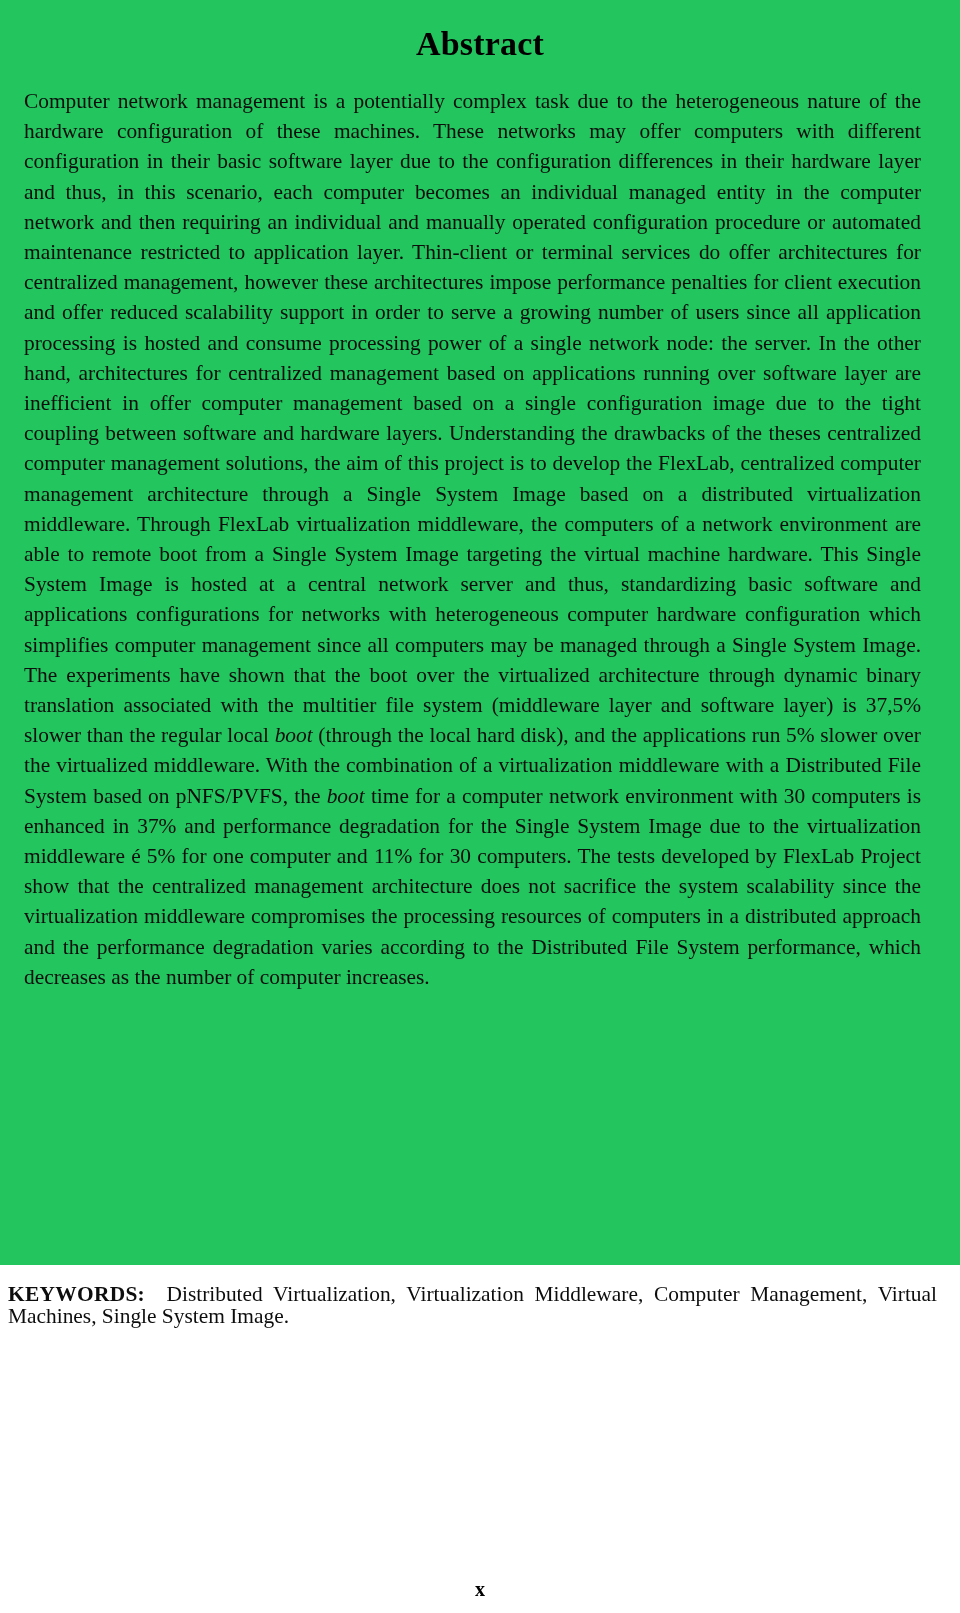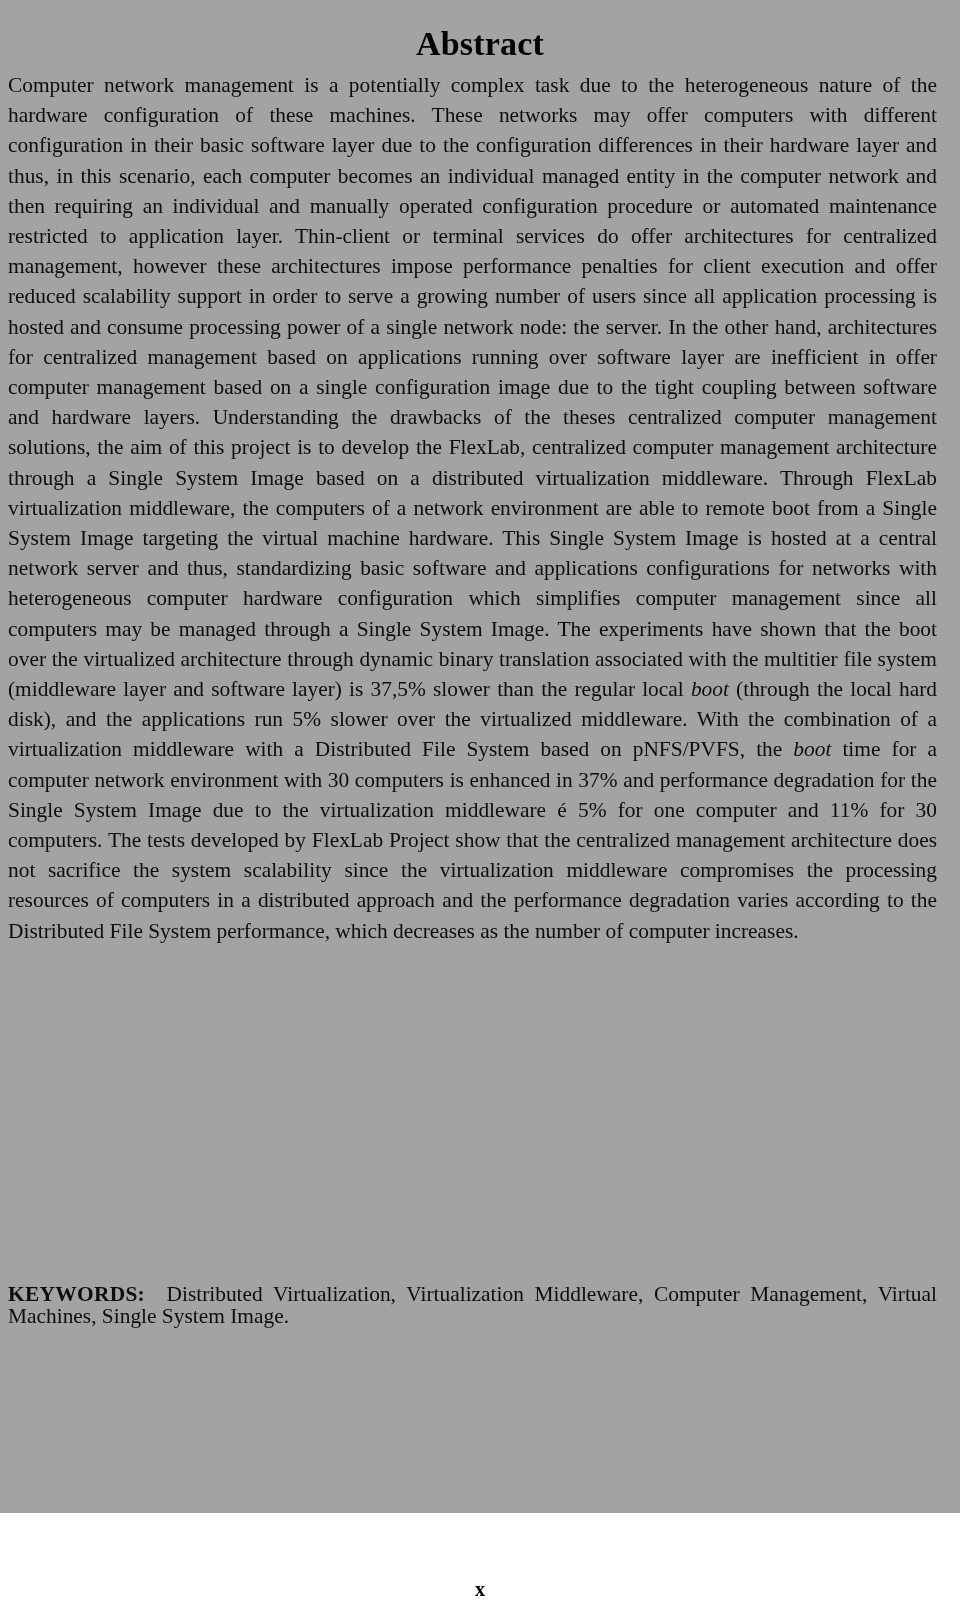--- a/index.html
+++ b/index.html
@@ -13,22 +13,22 @@
     position: relative;
     font-family: "Liberation Serif", "DejaVu Serif", serif;
     color: #111111;
     overflow: hidden;
   }
   .page {
     position: absolute;
     left: 0;
     top: 0;
     width: 960px;
-    height: 1513px;
-    background: #a3a3a3;
+    height: 1265px;
+    background: #22c55e;
   }
   .page-title {
     position: absolute;
     left: 0;
     top: 2px;
     width: 960px;
     text-align: center;
     font-size: 34px;
     font-weight: bold;
     letter-spacing: 0.2px;
@@ -39,21 +39,21 @@
     left: 8px;
     top: 70px;
     width: 929px;
   }
   .abstract-body {
     font-size: 21.4px;
     line-height: 30.2px;
     text-align: justify;
     text-justify: inter-word;
     color: #0d0d0d;
-    margin: 0;
+    margin: 16px;
     hyphens: none;
   }
   .abstract-body .em {
     font-style: italic;
   }
   .keywords-block {
     position: absolute;
     left: 8px;
     top: 1283px;
     width: 929px;

